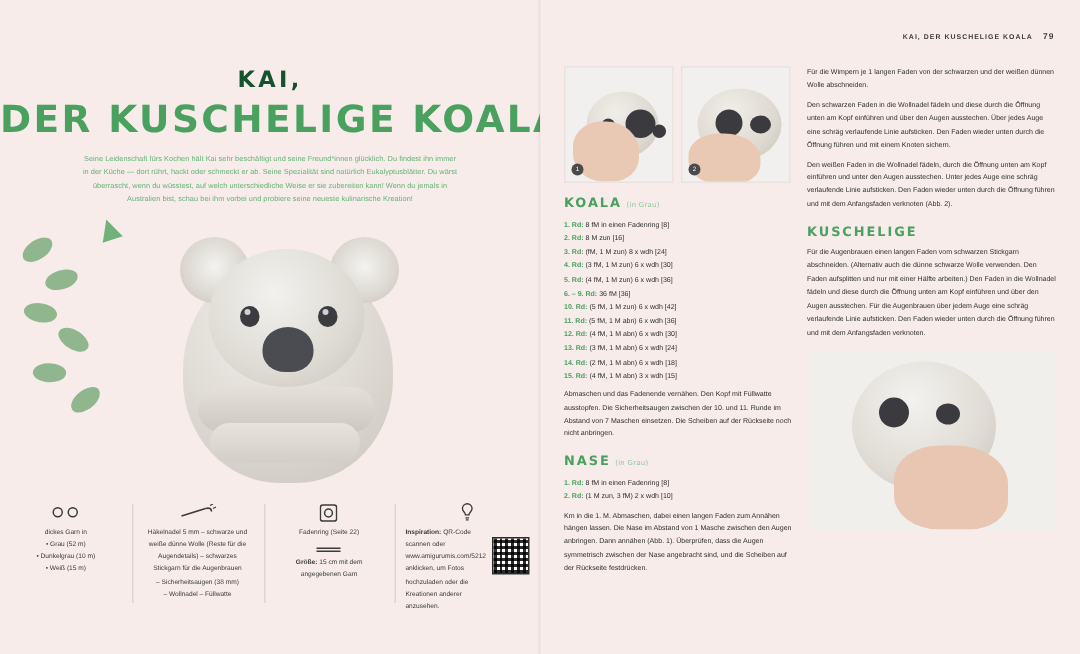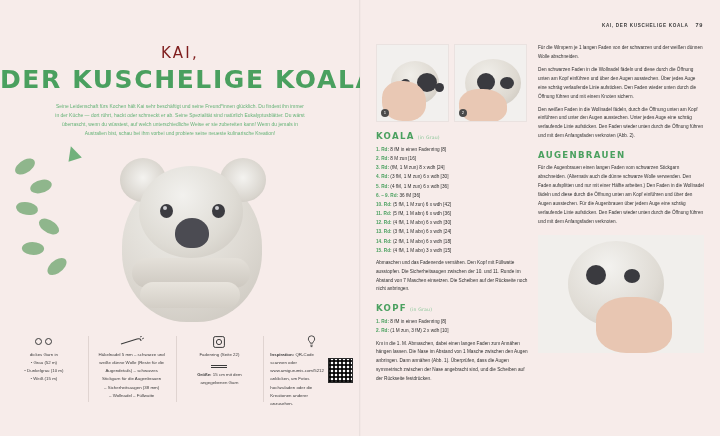--- a/index.html
+++ b/index.html
@@ -14,24 +14,24 @@
   
   .page-left {
     position: relative;
     width: 360px; height: 436px;
     background: #f7ecea;
     overflow: hidden;
   }
   .title-block { padding-top: 44px; text-align: center; }
   .title-kai {
     font-family: "DejaVu Sans", sans-serif;
-    font-weight: normal;
+    font-weight: bold;
     font-size: 15px;
     letter-spacing: 2.2px;
-    color: #7f1d1d;
+    color: #14532d;
   }
   .title-main {
     font-family: "DejaVu Sans", sans-serif;
     font-weight: bold;
     font-size: 25px;
     letter-spacing: 1.6px;
     color: #4aa05f;
     margin-top: 3px;
     white-space: nowrap;
   }
@@ -399,38 +399,38 @@
           <div class="r"><span class="lbl">10. Rd:</span> <span>(5 fM, 1 M zun) 6 x wdh [42]</span></div>
           <div class="r"><span class="lbl">11. Rd:</span> <span>(5 fM, 1 M abn) 6 x wdh [36]</span></div>
           <div class="r"><span class="lbl">12. Rd:</span> <span>(4 fM, 1 M abn) 6 x wdh [30]</span></div>
           <div class="r"><span class="lbl">13. Rd:</span> <span>(3 fM, 1 M abn) 6 x wdh [24]</span></div>
           <div class="r"><span class="lbl">14. Rd:</span> <span>(2 fM, 1 M abn) 6 x wdh [18]</span></div>
           <div class="r"><span class="lbl">15. Rd:</span> <span>(4 fM, 1 M abn) 3 x wdh [15]</span></div>
         </div>
         <p class="note">Abmaschen und das Fadenende vernähen. Den Kopf mit Füllwatte ausstopfen. Die Sicherheitsaugen zwischen der 10. und 11. Runde im Abstand von 7 Maschen einsetzen. Die Scheiben auf der Rückseite noch nicht anbringen.</p>
 
         <h3 class="sec">
-          <span>KOPF</span><span class="hint">(in Grau)</span>
+          <span>NASE</span><span class="hint">(in Grau)</span>
         </h3>
         <div class="rows">
           <div class="r"><span class="lbl">1. Rd:</span> <span>8 fM in einen Fadenring [8]</span></div>
           <div class="r"><span class="lbl">2. Rd:</span> <span>(1 M zun, 3 fM) 2 x wdh [10]</span></div>
         </div>
         <p class="note">Km in die 1. M. Abmaschen, dabei einen langen Faden zum Annähen hängen lassen. Die Nase im Abstand von 1 Masche zwischen den Augen anbringen. Dann annähen (Abb. 1). Überprüfen, dass die Augen symmetrisch zwischen der Nase angebracht sind, und die Scheiben auf der Rückseite festdrücken.</p>
       </div>
 
       <div class="col-right">
         <div class="body-txt">
           <p>Für die Wimpern je 1 langen Faden von der schwarzen und der weißen dünnen Wolle abschneiden.</p>
           <p>Den schwarzen Faden in die Wollnadel fädeln und diese durch die Öffnung unten am Kopf einführen und über den Augen ausstechen. Über jedes Auge eine schräg verlaufende Linie aufsticken. Den Faden wieder unten durch die Öffnung führen und mit einem Knoten sichern.</p>
           <p>Den weißen Faden in die Wollnadel fädeln, durch die Öffnung unten am Kopf einführen und unter den Augen ausstechen. Unter jedes Auge eine schräg verlaufende Linie aufsticken. Den Faden wieder unten durch die Öffnung führen und mit dem Anfangsfaden verknoten (Abb. 2).</p>
         </div>
 
         <h3 class="sec">
-          <span>AUGENBRAUEN</span>
+          <span>KUSCHELIGE</span>
         </h3>
         <div class="body-txt">
           <p>Für die Augenbrauen einen langen Faden vom schwarzen Stickgarn abschneiden. (Alternativ auch die dünne schwarze Wolle verwenden. Den Faden aufsplitten und nur mit einer Hälfte arbeiten.) Den Faden in die Wollnadel fädeln und diese durch die Öffnung unten am Kopf einführen und über den Augen ausstechen. Für die Augenbrauen über jedem Auge eine schräg verlaufende Linie aufsticken. Den Faden wieder unten durch die Öffnung führen und mit dem Anfangsfaden verknoten.</p>
         </div>
 
         <div class="photo-tall">
           <div class="head2"></div>
           <div class="dark" style="position:absolute;left:48px;top:30px;width:20px;height:20px;background:#3a3a3f;border-radius:50%"></div>
           <div class="dark" style="position:absolute;left:86px;top:34px;width:16px;height:14px;background:#3a3a3f;border-radius:50%"></div>
           <div class="hand2"></div>

